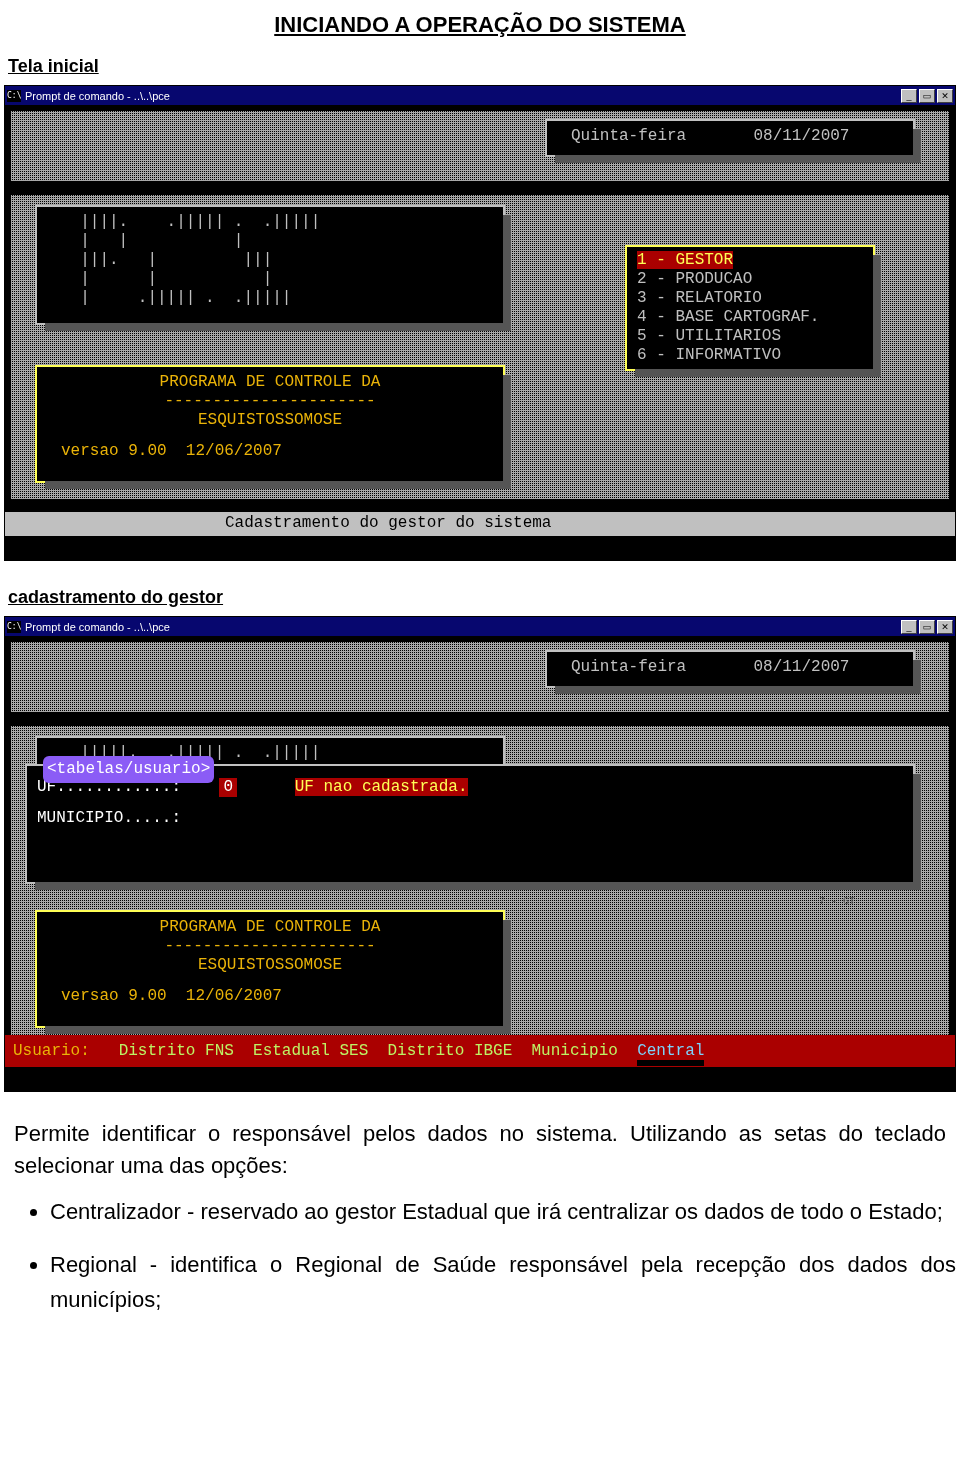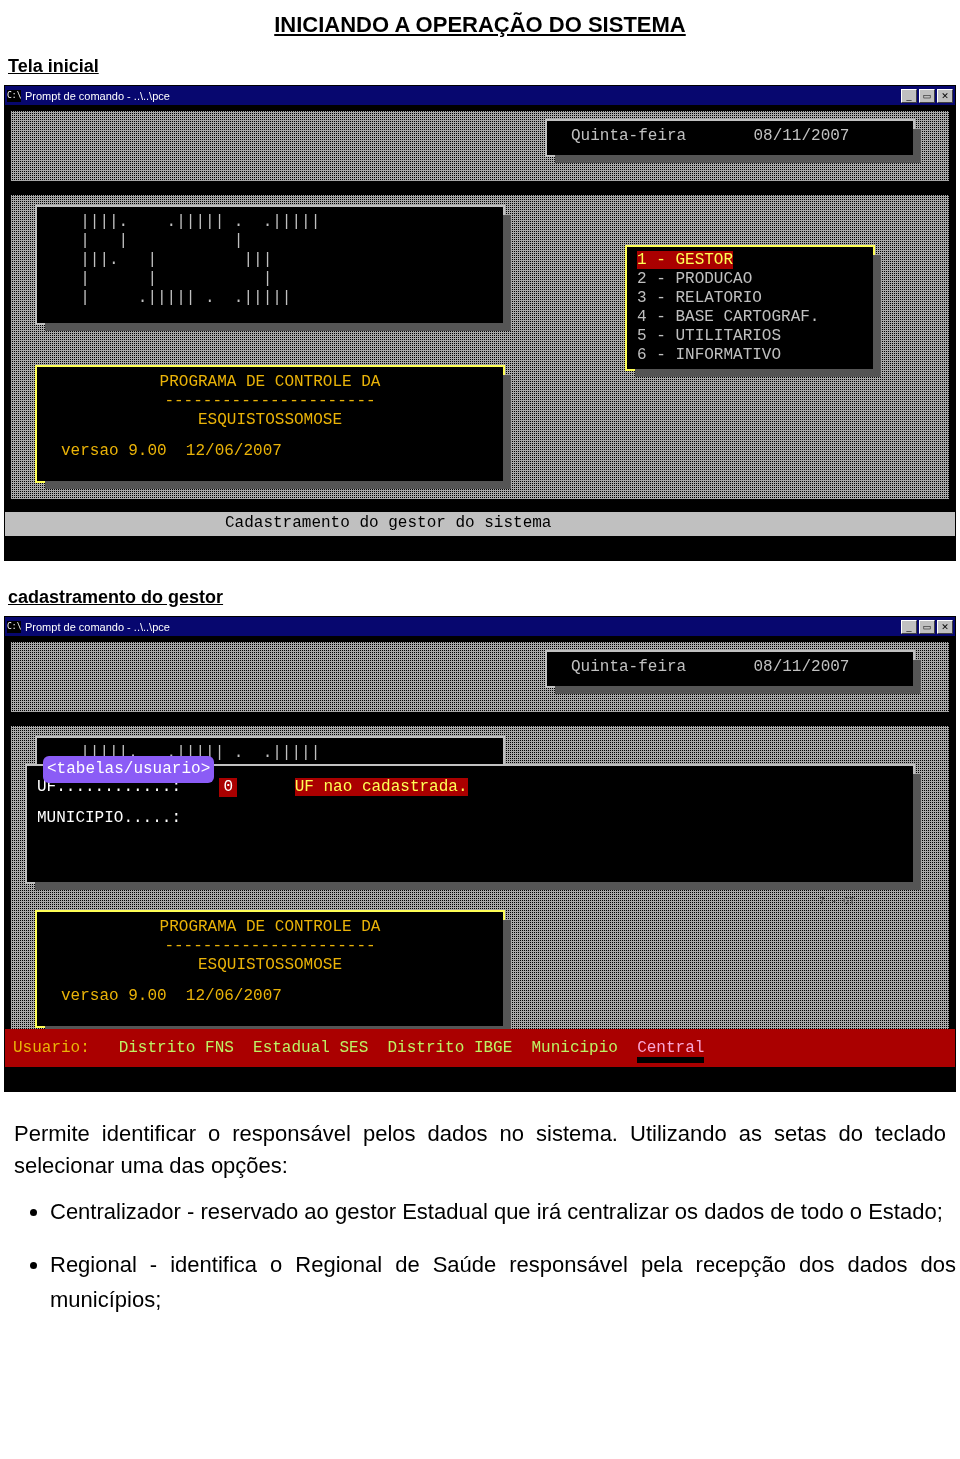--- a/index.html
+++ b/index.html
@@ -23,23 +23,23 @@
   .box .shadow-r { position:absolute; right:-8px; top:8px; bottom:-8px; width:8px; background:#555; }
   .box .shadow-b { position:absolute; left:8px; right:-8px; bottom:-8px; height:8px; background:#555; }
   .txt-gray { color: #c0c0c0; white-space: pre; }
   .txt-yellow { color: #eab308; white-space: pre; }
   .txt-white { color: #ffffff; white-space: pre; }
   .row { display: block; }
   .hl-red { background: #aa0000; color: #ffff55; }
   .menu-line { height: 19px; }
   .bottombar { position:absolute; left:0; right:0; bottom: 0; height: 24px; background:#c0c0c0; color:#000; white-space: pre; padding: 2px 6px; }
   .bottombar.black { background:#000; }
-  .statusbar { position:absolute; left:0; right:0; bottom: 24px; height: 38px; background:#aa0000; color:#ffffff; padding: 1px 8px; white-space: pre; display:flex; align-items:center; }
+  .statusbar { position:absolute; left:0; right:0; bottom: 24px; height: 32px; background:#aa0000; color:#ffffff; padding: 1px 8px; white-space: pre; display:flex; align-items:center; }
   .statusbar .opt { color:#bef264; }
-  .statusbar .sel { color:#f9a8d4; position:relative; }
+  .statusbar .sel { color:#7dd3fc; position:relative; }
   .statusbar .sel::after{content:""; position:absolute; left:0; right:0; bottom:-5px; height:6px; background:#000;}
   .ascii-row { color:#c0c0c0; white-space:pre; }
   .field-pane { position:absolute; background:#000; border:2px solid #c0c0c0; padding:6px 10px; }
   .field-pane .shadow-r { position:absolute; right:-8px; top:8px; bottom:-8px; width:8px; background:#555; }
   .field-pane .shadow-b { position:absolute; left:8px; right:-8px; bottom:-8px; height:8px; background:#555; }
   .body-text { font: 22px/1.45 Arial, Helvetica, sans-serif; margin: 16px 14px 6px 14px; text-align: justify; }
   ul.bullets { list-style: disc; margin: 12px 0 30px 50px; }
   ul.bullets li { font: 22px/1.6 Arial, Helvetica, sans-serif; text-align: justify; margin-bottom: 18px; padding-right: 4px; }
   .uf-val { display:inline-block; background:#aa0000; color:#ffffff; padding:0 4px; }
 </style>

